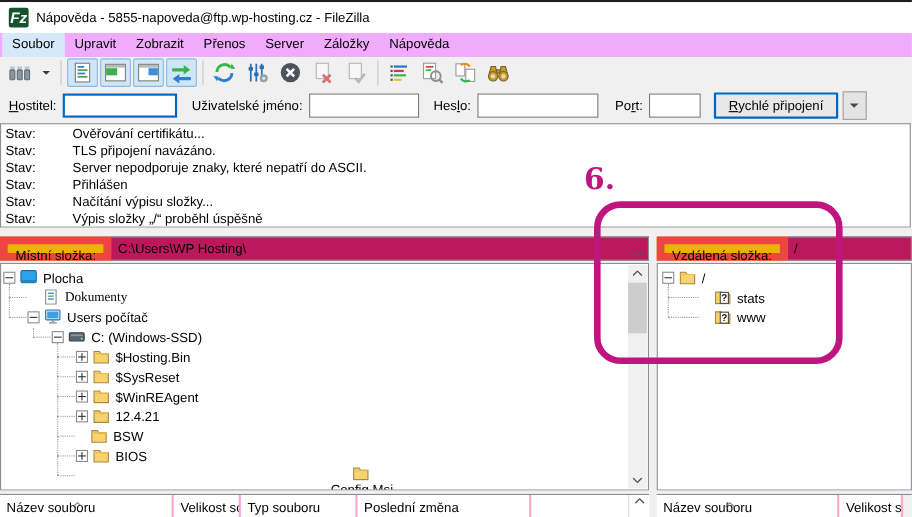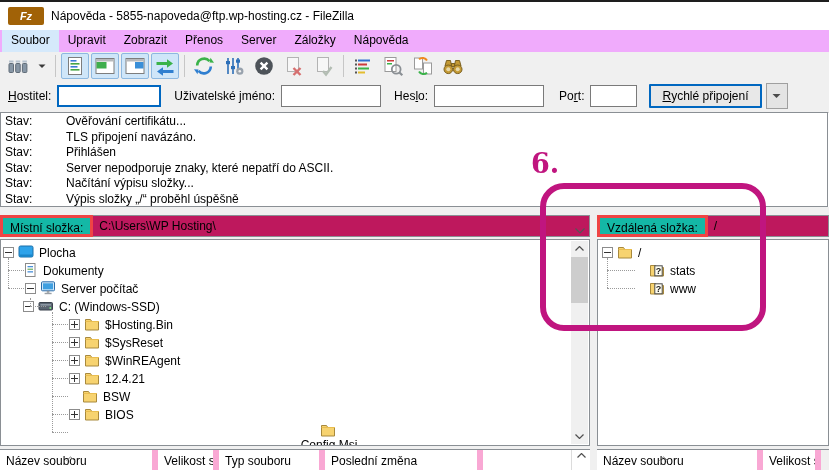--- a/index.html
+++ b/index.html
@@ -2,22 +2,22 @@
 <html><head>
 <meta charset="utf-8">
 <style>
   html,body{margin:0;padding:0}
   body{width:829px;height:470px;position:relative;overflow:hidden;background:#fff;
        font-family:"Liberation Sans",sans-serif;font-size:12px;color:#000;}
   .abs{position:absolute}
   
   #win-top-border{top:0;left:0;right:0;height:2px;background:#1e1e1e}
   #titlebar{top:2px;left:0;right:0;height:28px;background:#fff;display:flex;align-items:center;padding-left:8px}
-  #app-icon{width:36px;height:18px;background:#a16207;border-radius:2px;color:#fff;font-weight:bold;
-            font-style:italic;font-size:11px;display:flex;align-items:center;justify-content:center;margin-right:7px}
+  #app-icon{width:18px;height:18px;background:#14532d;border-radius:2px;color:#fff;font-weight:bold;
+            font-style:italic;font-size:14px;display:flex;align-items:center;justify-content:center;margin-right:7px}
   #title-text{font-size:12px}
   #menubar{top:30px;left:0;right:0;height:22px;background:#f0abfc;display:flex;align-items:stretch;padding-left:2px}
   .menu-item{padding:3px 9px 0 9px;cursor:default}
   .menu-item.active{background:#d5e9fb}
   
   #toolbar{top:52px;left:0;right:0;height:28px;background:#f0f0f0;display:flex;align-items:center;padding-left:3px;border-bottom:1px solid #e6e6e6}
   .tb-btn{width:26px;height:24px;display:flex;align-items:center;justify-content:center;border:1px solid transparent;border-radius:2px;margin:0 1px}
   .tb-btn.narrow{width:14px}
   .tb-btn.toggled{background:#cfe6f9;border-color:#8db8e0}
   .tb-sep{width:1px;height:22px;background:#c6c6c6;margin:0 4px}
@@ -36,41 +36,41 @@
   .log-row{height:15.6px;line-height:15.6px;white-space:nowrap}
   .log-label{display:inline-block;width:65px;padding-left:4px;box-sizing:border-box}
   #gap-strip{top:207px;left:0;right:0;height:6px;background:#f0f0f0}
   
   #main{top:213px;left:0;right:0;height:257px;background:#f0f0f0}
   .panel{position:absolute;top:0;height:257px}
   #local-panel{left:0;width:590px}
   #vsplitter{left:590px;width:7px;top:0;bottom:0;background:#f0f0f0}
   #remote-panel{left:597px;right:0}
   .combo-row{position:absolute;top:2px;left:0;right:0;height:22px;display:flex}
-  .combo-label{background:#14b8a6;border:3px solid #ef4444;box-sizing:border-box;padding:3px 7px 0 7px;white-space:nowrap}
+  .combo-label{background:#eab308;border:7px solid #ef4444;box-sizing:border-box;padding:3px 7px 0 7px;white-space:nowrap}
   .combo-box{flex:1;background:#be185d;border:1px solid #8a8f94;border-left:none;box-sizing:border-box;padding:3px 18px 0 6px;position:relative;white-space:nowrap;overflow:hidden}
   .combo-chevron{position:absolute;right:4px;top:7px}
   .treebox{position:absolute;top:26px;left:0;right:0;height:207px;background:#fff;border:1px solid #8a8f94;box-sizing:border-box;overflow:hidden;padding-top:3px}
   .tree-row{height:18px;display:flex;align-items:center;position:relative;white-space:nowrap}
   .expander{width:9px;height:9px;border:1px solid #8c8c8c;background:#fff;position:relative;flex:none;margin-right:2px}
   .expander::before{content:"";position:absolute;left:1px;right:1px;top:50%;height:1px;margin-top:-0.5px;background:#333}
   .expander.plus::after{content:"";position:absolute;top:1px;bottom:1px;left:50%;width:1px;margin-left:-0.5px;background:#333}
   .exp-spacer{width:11px;flex:none}
   .tree-icon{width:17px;height:14px;flex:none;margin:0 4px 0 2px;display:flex;align-items:center}
   .tree-label{padding-top:1px}
   .vguide{position:absolute;width:0;border-left:1px dotted #9a9a9a}
   .hguide{position:absolute;height:0;border-top:1px dotted #9a9a9a}
   
   .vscroll{position:absolute;top:1px;right:1px;bottom:1px;width:17px;background:#f0f0f0}
   .sb-arrow{position:absolute;left:0;width:17px;height:15px;display:flex;align-items:center;justify-content:center}
   .sb-thumb{position:absolute;left:0;width:17px;background:#cdcdcd}
   
   .bstrip{position:absolute;top:233px;left:0;right:0;height:3px;background:#f0f0f0}
   .hdr{position:absolute;top:236px;left:0;right:0;height:21px;background:#fff;border-top:1px solid #8a8f94;display:flex;box-sizing:border-box}
-  .hcell{border-right:6px solid #f9a8d4;box-sizing:border-box;padding:4px 0 0 6px;position:relative;overflow:hidden;white-space:nowrap;flex:none}
+  .hcell{border-right:2px solid #f9a8d4;box-sizing:border-box;padding:4px 0 0 6px;position:relative;overflow:hidden;white-space:nowrap;flex:none}
   .hcell.nolabel{border-right:1px solid #dcdcdc}
   .hscroll{flex:none;display:flex;align-items:flex-start;justify-content:center;padding-top:3px}
   .hdr-strip{flex:none;background:#f0f0f0}
   .sort-caret{position:absolute;top:0px}
   
   #annotation-rect{left:540px;top:183px;width:226px;height:148px;border:6px solid #c0157f;border-radius:24px;box-sizing:border-box;pointer-events:none;z-index:50}
   #annotation-label{left:531px;top:148px;font-family:"DejaVu Serif",serif;font-weight:bold;font-size:27px;color:#c0157f;z-index:50;pointer-events:none}
 </style>
 </head>
 <body>
@@ -243,22 +243,22 @@
   <div id="quickconnect-dropdown">
     <svg width="9" height="6">
         <path d="M0.5 1 L4.5 5 L8.5 1 Z" fill="#4a4a4a"></path>
       </svg>
   </div>
 </div>
 
 <div id="log" class="abs">
     <div class="log-row"><span class="log-label">Stav:</span><span class="log-msg">Ověřování certifikátu...</span></div>
     <div class="log-row"><span class="log-label">Stav:</span><span class="log-msg">TLS připojení navázáno.</span></div>
+    <div class="log-row"><span class="log-label">Stav:</span><span class="log-msg">Server nepodporuje znaky, které nepatří do ASCII.</span></div>
     <div class="log-row"><span class="log-label">Stav:</span><span class="log-msg">Přihlášen</span></div>
-    <div class="log-row"><span class="log-label">Stav:</span><span class="log-msg">Server nepodporuje znaky, které nepatří do ASCII.</span></div>
     <div class="log-row"><span class="log-label">Stav:</span><span class="log-msg">Načítání výpisu složky...</span></div>
     <div class="log-row"><span class="log-label">Stav:</span><span class="log-msg">Výpis složky „/“ proběhl úspěšně</span></div>
   </div>
 <div id="gap-strip" class="abs"></div>
 
 <div id="main" class="abs">
 
   <div id="local-panel" class="panel">
     <div class="combo-row">
       <div class="combo-label">Místní složka:</div>
@@ -288,21 +288,21 @@
     <div class="tree-row" style="padding-left: 2px;">
           <span class="expander"></span>
           <span class="tree-icon">
             <svg width="16" height="14">
               <rect x="1" y="1" width="14" height="11" rx="1.5" fill="#2ea3ea" stroke="#1b6fa8"></rect>
               <rect x="1.5" y="9.5" width="13" height="2.2" fill="#1b86c9"></rect>
             </svg>
           </span>
           <span class="tree-label">Plocha</span>
         </div>
-        <div class="tree-row" style="padding-left: 8px;">
+        <div class="tree-row" style="padding-left: 24px; font-family: Liberation Serif, serif;">
           <span class="exp-spacer"></span>
           <span class="tree-icon">
             <svg width="16" height="14">
               <rect x="3.5" y="0.5" width="9.5" height="13" fill="#fff" stroke="#8a8a8a"></rect>
               <rect x="5.5" y="3" width="5.5" height="1.3" fill="#4a90d9"></rect>
               <rect x="5.5" y="5.6" width="5.5" height="1.3" fill="#74b36a"></rect>
               <rect x="5.5" y="8.2" width="5.5" height="1.3" fill="#4a90d9"></rect>
             </svg>
           </span>
           <span class="tree-label">Dokumenty</span>
@@ -310,23 +310,23 @@
         <div class="tree-row" style="padding-left: 24px;">
           <span class="expander"></span>
           <span class="tree-icon">
             <svg width="16" height="14">
               <rect x="1.5" y="0.8" width="13" height="9" rx="1" fill="#cfe7fa" stroke="#2b6ca8"></rect>
               <rect x="3" y="2.3" width="10" height="6" fill="#3f9fe0"></rect>
               <rect x="6.8" y="9.8" width="2.6" height="2" fill="#9aa0a6"></rect>
               <rect x="4.6" y="11.8" width="7" height="1.4" fill="#9aa0a6"></rect>
             </svg>
           </span>
-          <span class="tree-label">Server počítač</span>
-        </div>
-        <div class="tree-row" style="padding-left: 22px;">
+          <span class="tree-label">Users počítač</span>
+        </div>
+        <div class="tree-row" style="padding-left: 46px;">
           <span class="expander"></span>
           <span class="tree-icon">
             <svg width="16" height="14">
               <rect x="1" y="3.5" width="13.5" height="7.5" rx="1" fill="#5a6572" stroke="#39414b"></rect>
               <rect x="2.5" y="5" width="10.5" height="1.6" fill="#8c97a3"></rect>
               <circle cx="12.3" cy="9" r="0.9" fill="#7ef07e"></circle>
             </svg>
           </span>
           <span class="tree-label">C: (Windows-SSD)</span>
         </div>

